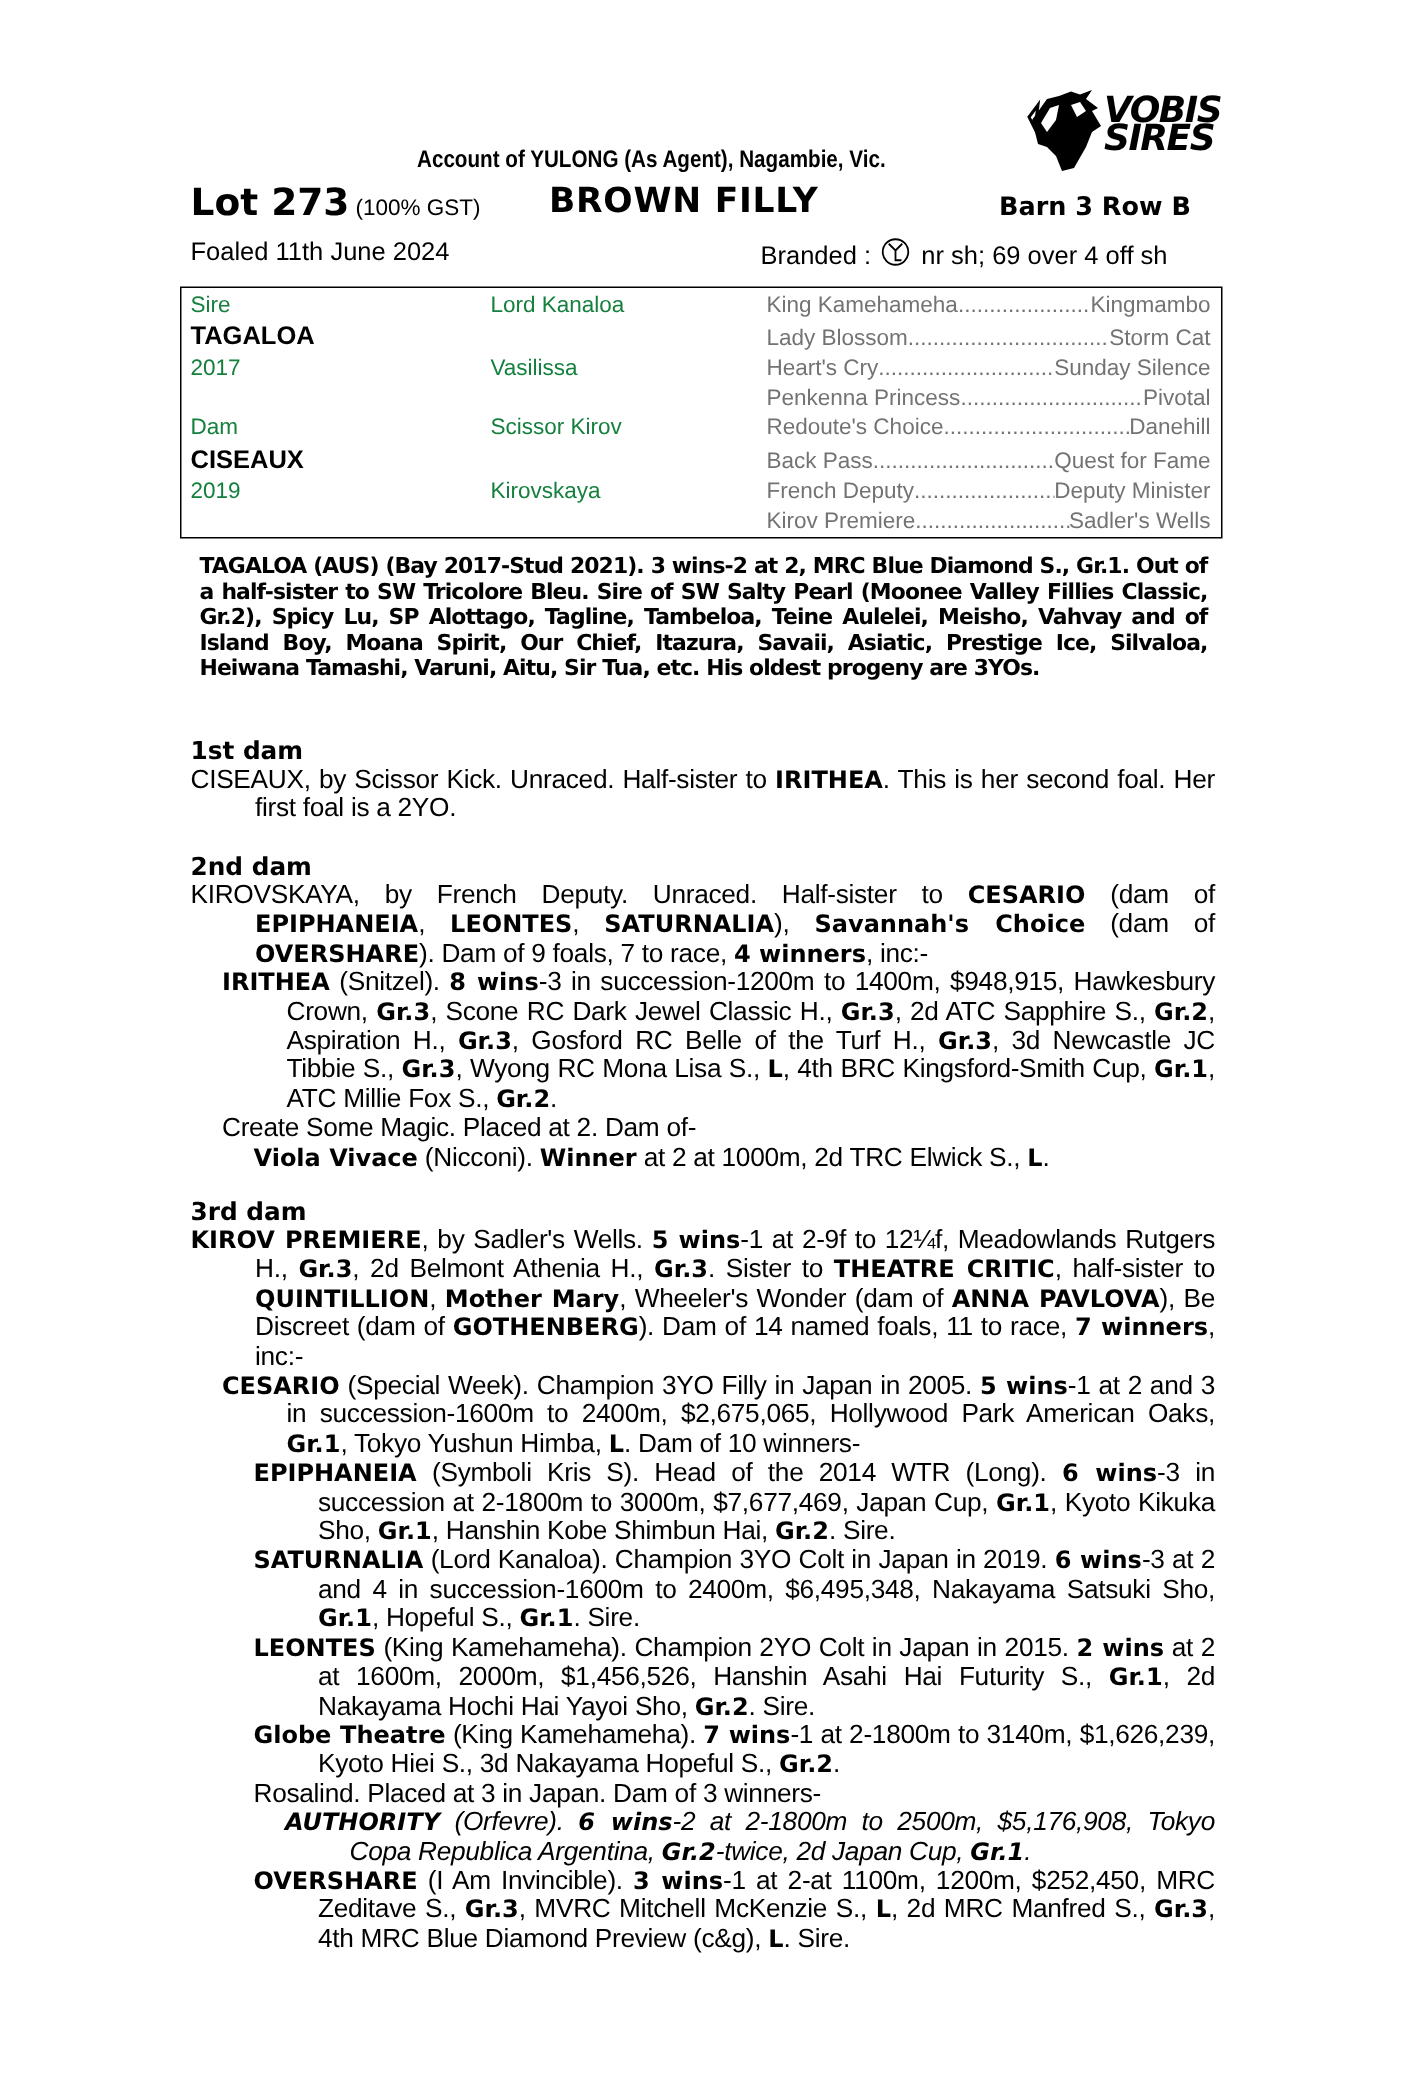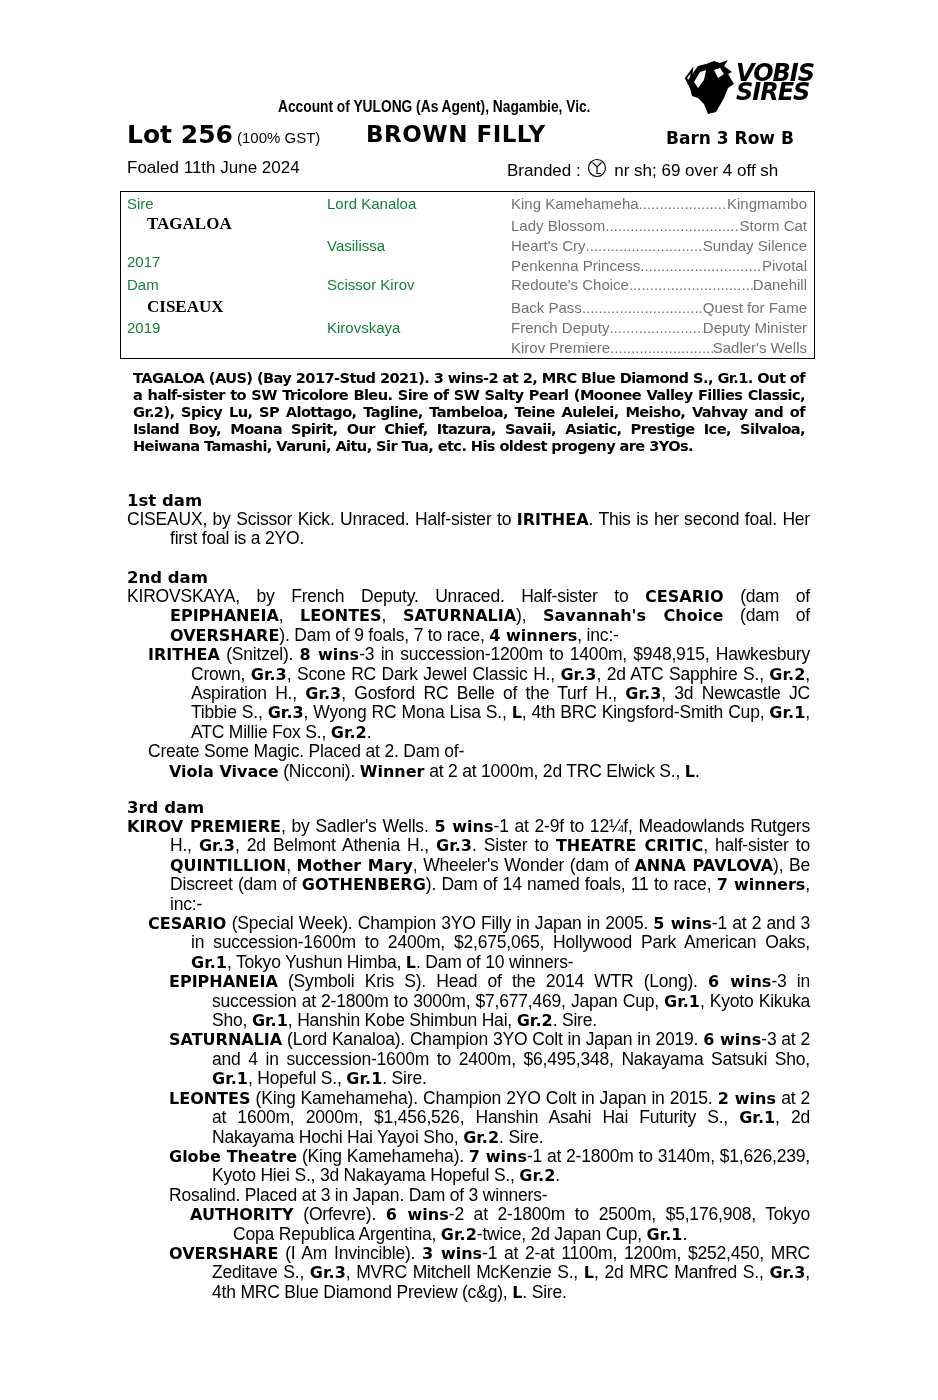--- a/index.html
+++ b/index.html
@@ -12,72 +12,72 @@
   .lot-big { font-family: "DejaVu Sans", sans-serif; font-weight: bold; font-size: 25px; }
   .lot-gst { font-size: 15px; margin-left: 4px; }
   .title { left: 366px; top: 121px; font-family: "DejaVu Sans", sans-serif; font-weight: bold; font-size: 23px; letter-spacing: 0.5px; white-space: nowrap; }
   .barn { left: 666px; top: 128px; font-family: "DejaVu Sans", sans-serif; font-weight: bold; font-size: 17px; white-space: nowrap; }
   .foaled { left: 127px; top: 158px; font-size: 17px; white-space: nowrap; }
   .branded { left: 507px; top: 158px; font-size: 17px; white-space: nowrap; }
   .brand-sym { display: inline-block; width: 20px; height: 20px; vertical-align: -2px; margin: 0 2px; }
 
   .ped { left: 120px; top: 191px; width: 695px; height: 168px; border: 1.5px solid #000; box-sizing: border-box; }
   .ped .cell { position: absolute; font-size: 15px; white-space: nowrap; color: #15803d; }
-  .ped .bold { font-family: Liberation Serif, serif; font-weight: bold; font-size: 17px; color: #000; margin-left: 20px; }
+  .ped .bold { font-family: Liberation Sans, sans-serif; font-weight: bold; font-size: 17px; color: #000; }
   .ped .g { position: absolute; left: 390px; width: 296px; font-size: 15px; display: flex; white-space: nowrap; color: #737373; }
   .ped .g .dots { flex: 1; overflow: hidden; }
   .ped .g .dots::before { content: "........................................................................................................"; letter-spacing: 0px; }
 
   .sire-note { left: 133px; top: 369px; width: 672px; font-family: "DejaVu Sans", sans-serif; font-weight: bold; font-size: 14.6px; line-height: 17px; text-align: justify; letter-spacing: -0.6px; transform: scaleX(1); }
   .section { position: absolute; left: 127px; width: 683px; }
   .sh { font-family: "DejaVu Sans", sans-serif; font-weight: bold; font-size: 16.5px; line-height: 19px; }
   .p { font-size: 17.5px; line-height: 19.4px; text-align: justify; letter-spacing: -0.2px; }
   .p b { font-family: "DejaVu Sans", sans-serif; font-weight: bold; font-size: 16px; letter-spacing: 0; }
   .i0 { padding-left: 43px; text-indent: -43px; }
   .i1 { padding-left: 64px; text-indent: -43px; }
   .i2 { padding-left: 85px; text-indent: -43px; }
-  .i3 { padding-left: 106px; text-indent: -43px; }
+  .i3 { padding-left: 106px; text-indent: -43px; font-style: italic; }
 </style>
 </head>
 <body>
 
 <div class="abs account">Account of YULONG (As Agent), Nagambie, Vic.</div>
 
 <div class="abs logo">
   <svg width="54" height="58" viewBox="0 0 54 58" style="position:absolute;left:0;top:0">
     <path d="M4 22 L14 8 L22 6 L30 3 L36 5 L44 2 L40 8 L48 14 L44 16 L50 26 L44 30 L40 40 L32 54 L24 56 L20 46 L14 40 L8 38 Z" fill="#000"></path>
     <path d="M10 24 L16 14 L22 12 L20 22 L14 30 Z" fill="#fff"></path>
     <path d="M30 12 L36 10 L40 16 L34 20 Z" fill="#fff"></path>
     <path d="M2 20 L8 12 L6 28 Z" fill="none" stroke="#000" stroke-width="2"></path>
   </svg>
   <div class="logo-text">
     <div>VOBIS</div>
     <div>SIRES</div>
   </div>
 </div>
 
 <div class="abs lot">
-  <span class="lot-big">Lot 256</span><span class="lot-gst">(100% GST)</span>
+  <span class="lot-big">Lot 273</span><span class="lot-gst">(100% GST)</span>
 </div>
 <div class="abs title">BROWN FILLY</div>
 <div class="abs barn">Barn 3 Row B</div>
 <div class="abs foaled">Foaled 11th June 2024</div>
 <div class="abs branded">
   <span>Branded :</span>
   <svg class="brand-sym" viewBox="0 0 20 20">
     <circle cx="10" cy="10" r="8.5" fill="none" stroke="#000" stroke-width="1.2"></circle>
     <path d="M5.5 4.5 L10 9 L14.5 4.5 M10 9 L10 15.5 L14 15.5" fill="none" stroke="#000" stroke-width="1.2"></path>
   </svg>
   <span>nr sh; 69 over 4 off sh</span>
 </div>
 
 <div class="abs ped">
   <div class="cell" style="left:6px;top:3px">Sire</div>
   <div class="cell bold" style="left:6px;top:22px">TAGALOA</div>
-  <div class="cell" style="left:6px;top:61px">2017</div>
+  <div class="cell" style="left:6px;top:45px">2017</div>
   <div class="cell" style="left:206px;top:3px">Lord Kanaloa</div>
   <div class="cell" style="left:206px;top:45px">Vasilissa</div>
 
   <div class="cell" style="left:6px;top:84px">Dam</div>
   <div class="cell bold" style="left:6px;top:105px">CISEAUX</div>
   <div class="cell" style="left:6px;top:127px">2019</div>
   <div class="cell" style="left:206px;top:84px">Scissor Kirov</div>
   <div class="cell" style="left:206px;top:127px">Kirovskaya</div>
 
   <div class="g" style="top:3px">

